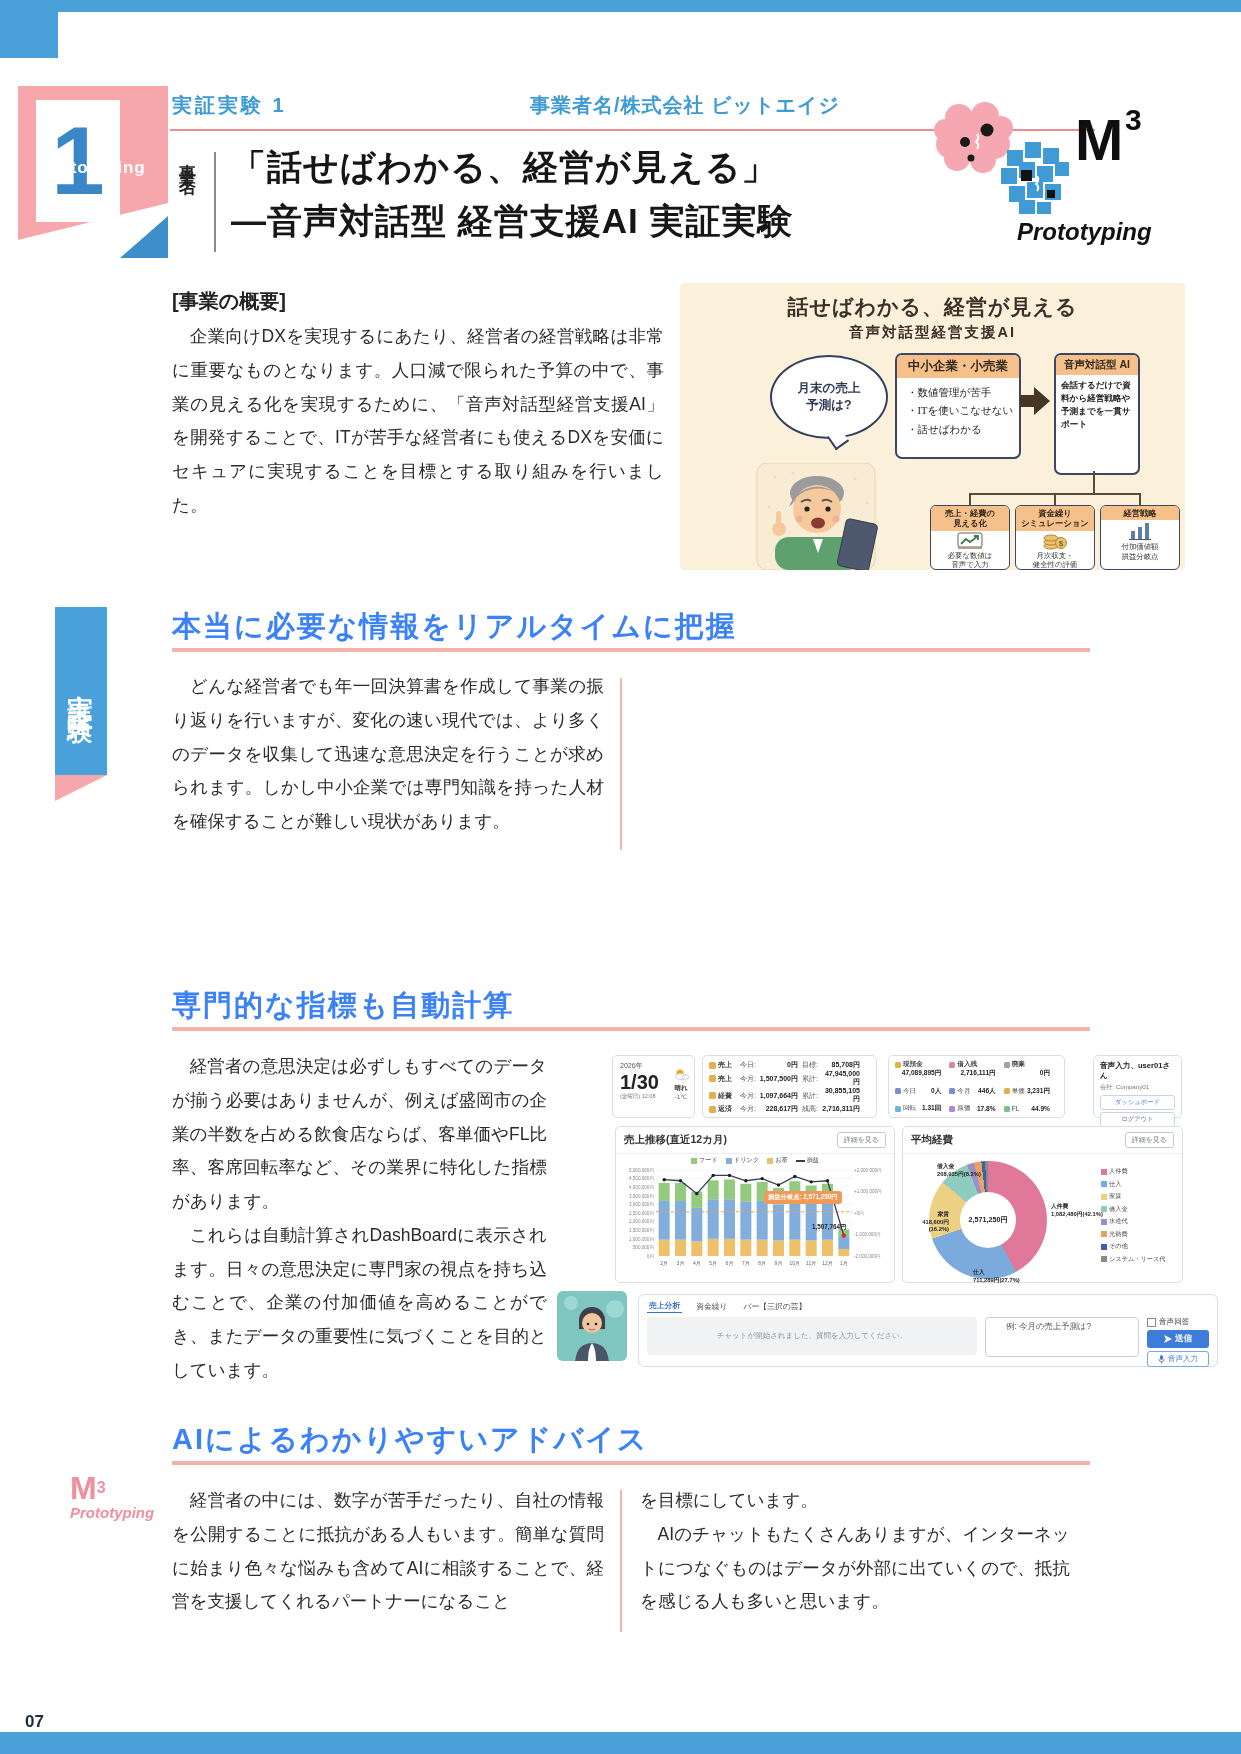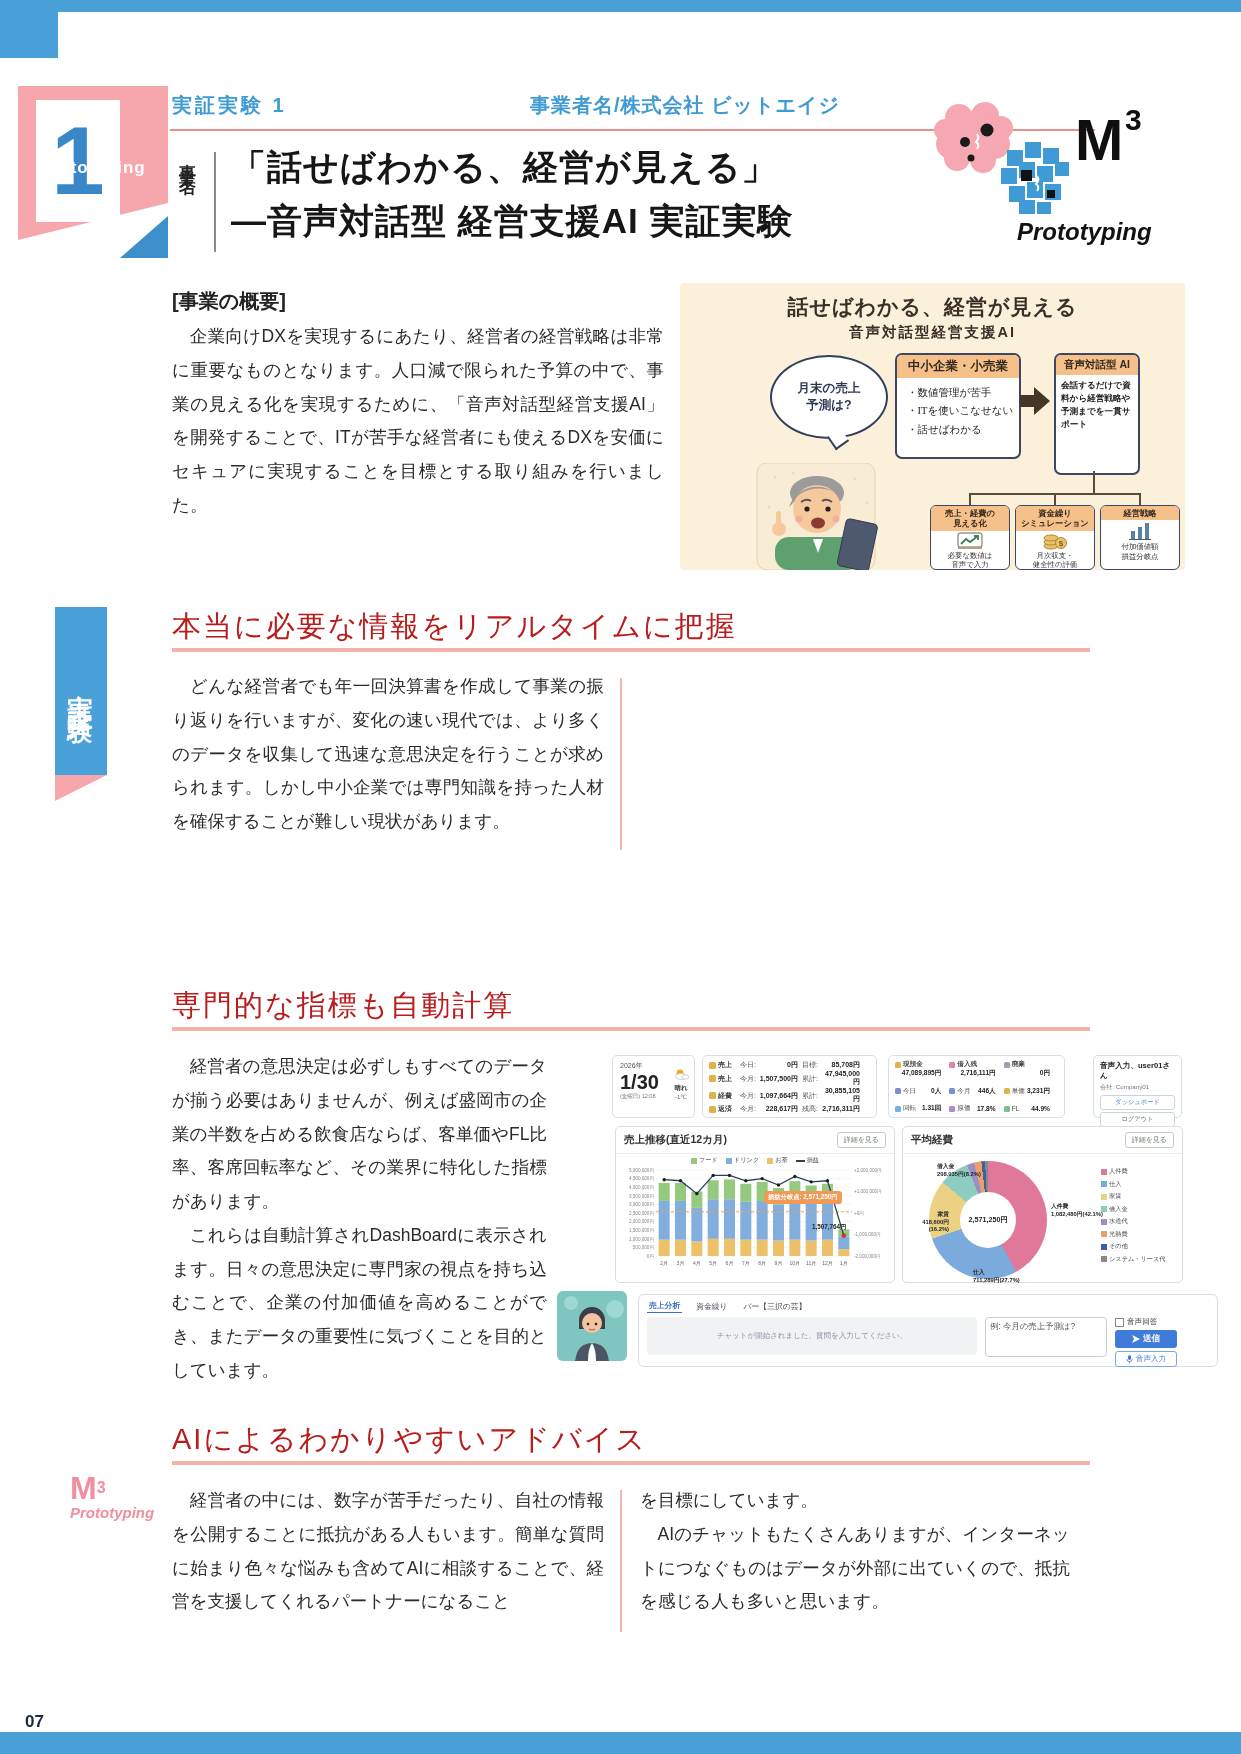--- a/index.html
+++ b/index.html
@@ -51,21 +51,21 @@
   .man-card{left:55px;top:180px;width:168px;height:107px;}
   .fig-card{top:222px;width:78px;height:63px;background:#fff;border:1.5px solid #3d4663;border-radius:6px;overflow:hidden;}
   .fig-card .fbox-h{font-size:8.3px;line-height:1.25;padding:2px 0;white-space:pre-line;}
   .fig-card .icn{display:flex;justify-content:center;margin-top:1px;}
   .fig-card .cap{font-size:7.4px;color:#333;text-align:center;white-space:pre-line;line-height:1.25;margin-top:1px;}
   
   .side-tab{left:55px;top:607px;width:52px;height:168px;background:#4aa0d9;display:flex;align-items:center;justify-content:center;}
   .side-tab span{writing-mode:vertical-rl;text-orientation:upright;color:#fff;font-size:25px;font-weight:bold;letter-spacing:8px;}
   .side-notch{left:55px;top:775px;width:52px;height:26px;background:#f5a7ab;clip-path:polygon(0 0,100% 0,0 100%);}
   
-  .sec-head{font-size:29px;font-weight:normal;color:#b91c1c;letter-spacing:2px;}
+  .sec-head{font-size:29px;font-weight:bold;color:#3b82f6;letter-spacing:2px;}
   .sec-rule{width:918px;height:4px;background:#f5b2ad;}
   .body-txt{font-size:17.5px;color:#2b2b2b;line-height:1.93;text-align:justify;white-space:pre-line;}
   .col-div{width:2px;background:#f2b5ae;}
   
   .dcard{background:#fff;border:1px solid #d9dee4;border-radius:5px;box-sizing:border-box;}
   .date-card{left:612px;top:1055px;width:83px;height:63px;padding:5px 7px;}
   .date-year{font-size:7px;color:#555;}
   .date-day{font-size:20px;font-weight:bold;color:#222;line-height:1.1;}
   .date-meta{font-size:5.5px;color:#777;}
   .date-w{position:absolute;right:5px;top:10px;text-align:center;}
@@ -109,21 +109,21 @@
   .d-legend{left:198px;top:40px;display:flex;flex-direction:column;gap:3.5px;}
   .d-legend .lg-item{justify-content:flex-start;font-size:6.2px;}
   
   .avatar{left:557px;top:1291px;width:70px;height:70px;border-radius:6px;overflow:hidden;}
   .chat{left:638px;top:1294px;width:580px;height:73px;background:#fff;border:1px solid #d9dee4;border-radius:6px;box-sizing:border-box;padding:4px 8px;}
   .chat-tabs{display:flex;gap:12px;align-items:center;}
   .chat-tab{font-size:7.8px;color:#445;padding:1px 2px;}
   .chat-tab.active{color:#3a6fc4;font-weight:bold;border-bottom:1.5px solid #3a6fc4;}
   .chat-body{display:flex;gap:8px;margin-top:4px;}
   .chat-msg{width:330px;height:38px;background:#f0f2f4;border-radius:4px;display:flex;align-items:center;justify-content:center;font-size:7.5px;color:#8a93a0;}
-  .chat-input{width:112px;height:32px;border:1px solid #c9ced6;border-radius:4px;font-size:8.4px;color:#555;padding:3px 4px;}
+  .chat-input{width:112px;height:32px;border:1px solid #c9ced6;border-radius:4px;font-size:8.4px;color:#555;padding:3px 20px;}
   .chat-ctl{display:flex;flex-direction:column;gap:3px;width:62px;}
   .voice-row{display:flex;align-items:center;gap:3px;font-size:7.6px;color:#333;}
   .cbx{width:7px;height:7px;border:1px solid #888;background:#fff;display:inline-block;}
   .send-btn{background:#3f7bd9;color:#fff;font-size:8.6px;font-weight:bold;border-radius:3px;text-align:center;padding:3px 12px;display:flex;align-items:center;justify-content:center;gap:3px;}
   .vin-btn{border:1px solid #7aa7e0;color:#3f7bd9;font-size:7.6px;border-radius:3px;text-align:center;padding:2px 0;display:flex;align-items:center;justify-content:center;gap:3px;background:#fff;}
   
   .f-logo{left:70px;top:1472px;color:#ef8fa0;}
   .f-logo .m{font-size:32px;font-weight:bold;line-height:1;}
   .f-logo .p{font-size:15px;font-style:italic;font-weight:bold;}
   .pageno{left:25px;top:1712px;font-size:17px;font-weight:bold;color:#1d2a45;}

